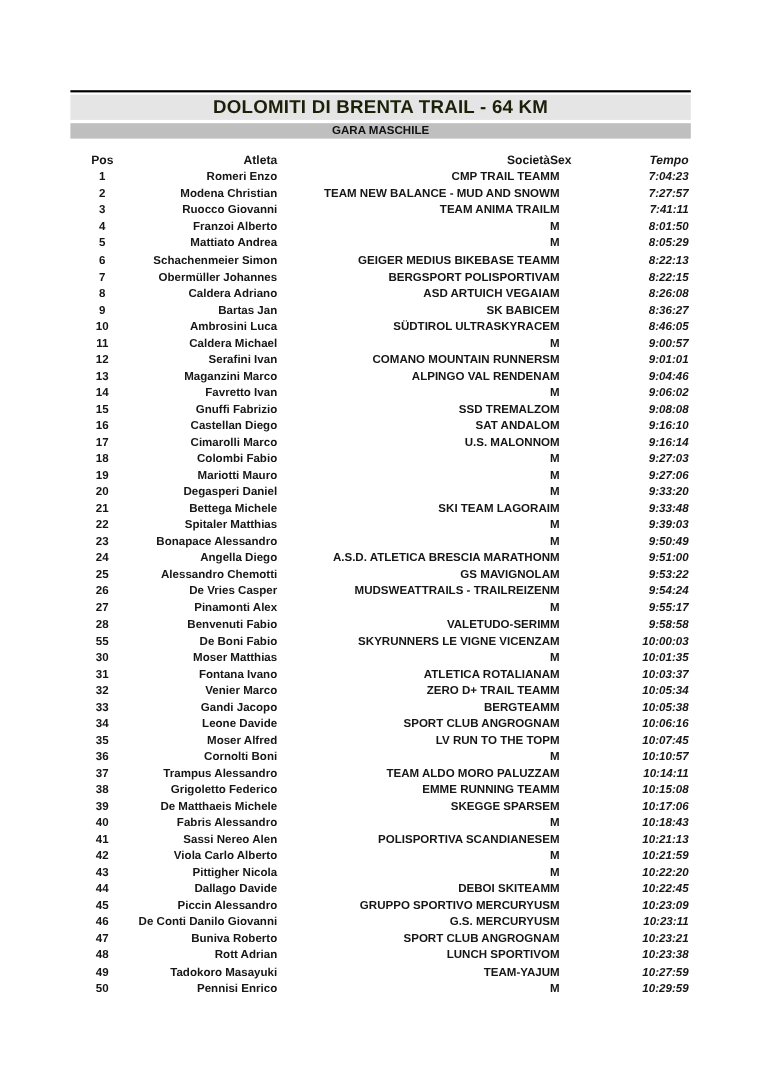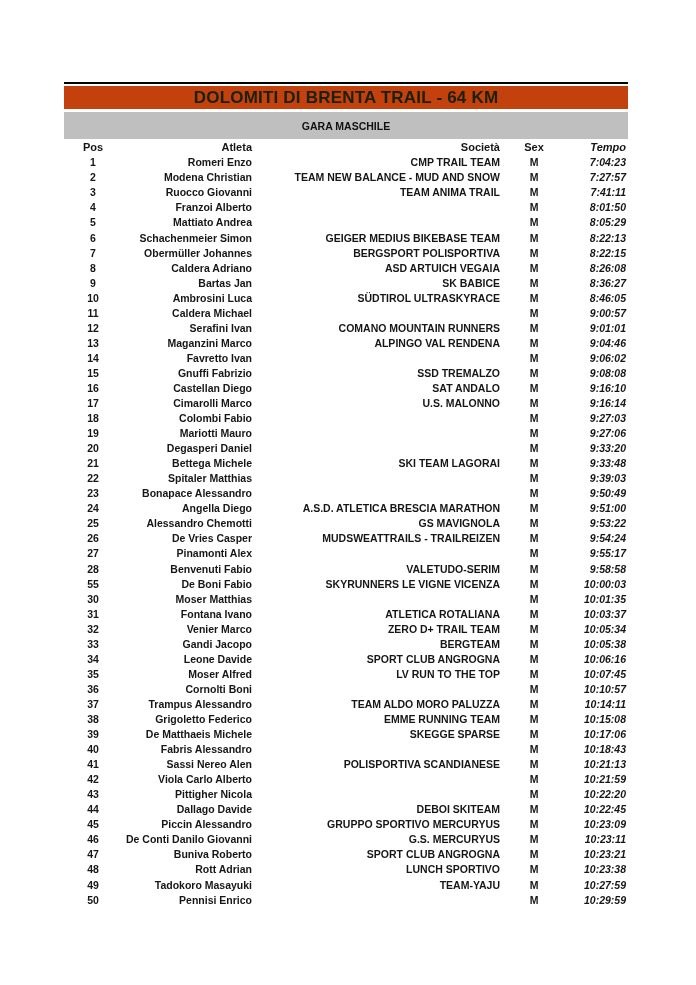--- a/index.html
+++ b/index.html
@@ -10,45 +10,45 @@
     position:relative;
     color:#161616;
   }
   .sheet{
     position:absolute;
     left:64px;top:82px;width:564px;
   }
   .rule{height:2px;background:#000000;}
   .banner-title{
     margin-top:2px;height:23px;
-    background:#c2410c;
+    background:#e5e5e5;
     display:flex;align-items:center;justify-content:center;
   }
   .banner-title span{
     font-size:17px;font-weight:700;color:#1b2008;letter-spacing:0.2px;
     white-space:nowrap;
   }
   .banner-sub{
-    margin-top:3px;height:27px;
+    margin-top:3px;height:14px;
     background:#BFBFBF;
     display:flex;align-items:center;justify-content:center;
   }
   .banner-sub span{font-size:10.5px;font-weight:700;color:#111111;}
   .grid{
     display:grid;
     grid-template-columns:58px 130px 248px 68px 60px;
     align-items:center;
   }
-  .thead{margin-top:1px;height:15px;font-weight:700;font-size:11px;}
+  .thead{margin-top:13px;height:15px;font-weight:700;font-size:11px;}
   .row{height:15.06px;font-weight:700;font-size:10.5px;}
   .c{white-space:nowrap;line-height:1;}
   .c.pos{text-align:center;}
   .c.name{text-align:right;}
   .c.team{text-align:right;}
-  .c.sex{text-align:center;}
+  .c.sex{text-align:left;}
   .c.time{text-align:right;padding-right:2px;font-style:italic;}
 </style>
 </head>
 <body>
 
 <div class="sheet">
   <div class="rule"></div>
 
   <div class="banner-title">
     <span>DOLOMITI DI BRENTA TRAIL - 64 KM</span>

